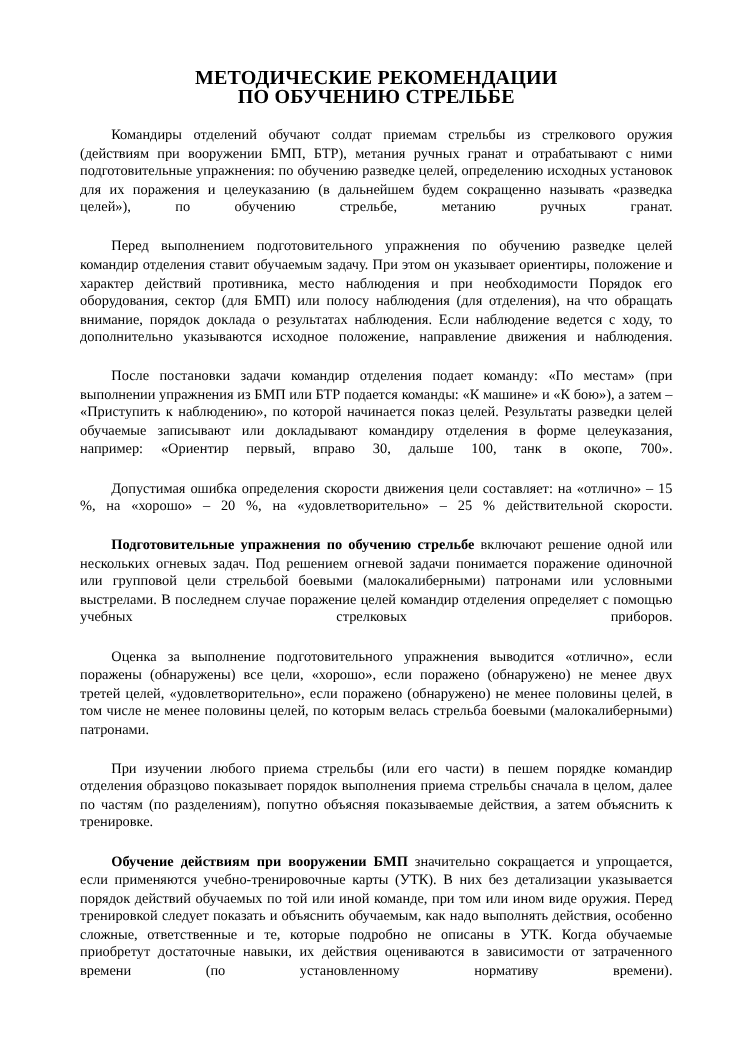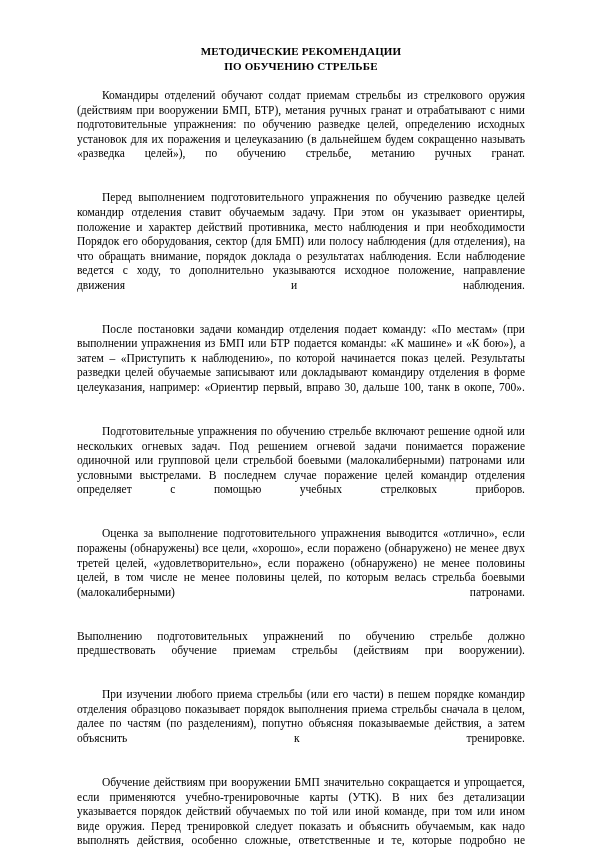--- a/index.html
+++ b/index.html
@@ -23,45 +23,45 @@
   }
   .content {
     position: absolute;
     left: 62px;
     top: 40px;
     width: 478px;
   }
   .doc-title {
     text-align: center;
     font-weight: bold;
-    font-size: 11px;
+    font-size: 16px;
     line-height: 14.6px;
     letter-spacing: 0.15px;
-    margin: 4px;
+    margin: 16px;
   }
   .doc-title .title-line {
     display: block;
   }
   .body-text {
     margin-top: 9px;
   }
   p.para {
-    margin: 15px;
+    margin: 2px;
     font-size: 11.5px;
     line-height: 14.55px;
     text-align: justify;
     text-indent: 25px;
     text-justify: inter-word;
     hyphens: manual;
   }
   p.para.no-indent {
     text-indent: 0;
   }
   p.para b {
-    font-weight: normal;
+    font-weight: bold;
   }
   
   p.para::after {
     content: "";
     display: inline-block;
     width: 100%;
   }
 </style>
 </head>
 <body>
@@ -71,22 +71,22 @@
 
     <h1 class="doc-title">
       <span class="title-line">МЕТОДИЧЕСКИЕ РЕКОМЕНДАЦИИ</span>
       <span class="title-line">ПО ОБУЧЕНИЮ СТРЕЛЬБЕ</span>
     </h1>
 
     <div class="body-text">
       <p class="para">Командиры отделений обучают солдат приемам стрельбы из стрелкового оружия (действиям при вооружении БМП, БТР), метания ручных гранат и отрабатывают с ними подготовительные упражнения: по обучению разведке целей, определению исходных установок для их поражения и целеуказанию (в дальнейшем будем сокращенно называть «разведка целей»), по обучению стрельбе, метанию ручных гранат.</p>
       <p class="para">Перед выполнением подготовительного упражнения по обучению разведке целей командир отделения ставит обучаемым задачу. При этом он указывает ориентиры, положение и характер действий противника, место наблюдения и при необходимости Порядок его оборудования, сектор (для БМП) или полосу наблюдения (для отделения), на что обращать внимание, порядок доклада о результатах наблюдения. Если наблюдение ведется с ходу, то дополнительно указываются исходное положение, направление движения и наблюдения.</p>
       <p class="para">После постановки задачи командир отделения подает команду: «По местам» (при выполнении упражнения из БМП или БТР подается команды: «К машине» и «К бою»), а затем – «Приступить к наблюдению», по которой начинается показ целей. Результаты разведки целей обучаемые записывают или докладывают командиру отделения в форме целеуказания, например: «Ориентир первый, вправо 30, дальше 100, танк в окопе, 700».</p>
+      <p class="para">Допустимая ошибка определения скорости движения цели составляет: на «отлично» – 15 %, на «хорошо» – 20 %, на «удовлетворительно» – 25 % действительной скорости.</p>
       <p class="para"><b>Подготовительные упражнения по обучению стрельбе</b><span> включают решение одной или нескольких огневых задач. Под решением огневой задачи понимается поражение одиночной или групповой цели стрельбой боевыми (малокалиберными) патронами или условными выстрелами. В последнем случае поражение целей командир отделения определяет с помощью учебных стрелковых приборов.</span></p>
       <p class="para">Оценка за выполнение подготовительного упражнения выводится «отлично», если поражены (обнаружены) все цели, «хорошо», если поражено (обнаружено) не менее двух третей целей, «удовлетворительно», если поражено (обнаружено) не менее половины целей, в том числе не менее половины целей, по которым велась стрельба боевыми (малокалиберными) патронами.</p>
-      <p class="para no-indent">Выполнению подготовительных упражнений по обучению стрельбе должно предшествовать обучение приемам стрельбы (действиям при вооружении).</p>
       <p class="para">При изучении любого приема стрельбы (или его части) в пешем порядке командир отделения образцово показывает порядок выполнения приема стрельбы сначала в целом, далее по частям (по разделениям), попутно объясняя показываемые действия, а затем объяснить к тренировке.</p>
       <p class="para"><b>Обучение действиям при вооружении БМП</b><span> значительно сокращается и упрощается, если применяются учебно-тренировочные карты (УТК). В них без детализации указывается порядок действий обучаемых по той или иной команде, при том или ином виде оружия. Перед тренировкой следует показать и объяснить обучаемым, как надо выполнять действия, особенно сложные, ответственные и те, которые подробно не описаны в УТК. Когда обучаемые приобретут достаточные навыки, их действия оцениваются в зависимости от затраченного времени (по установленному нормативу времени).</span></p>
 
     </div>
 
   </div>
 </div>
 
 </body></html>

